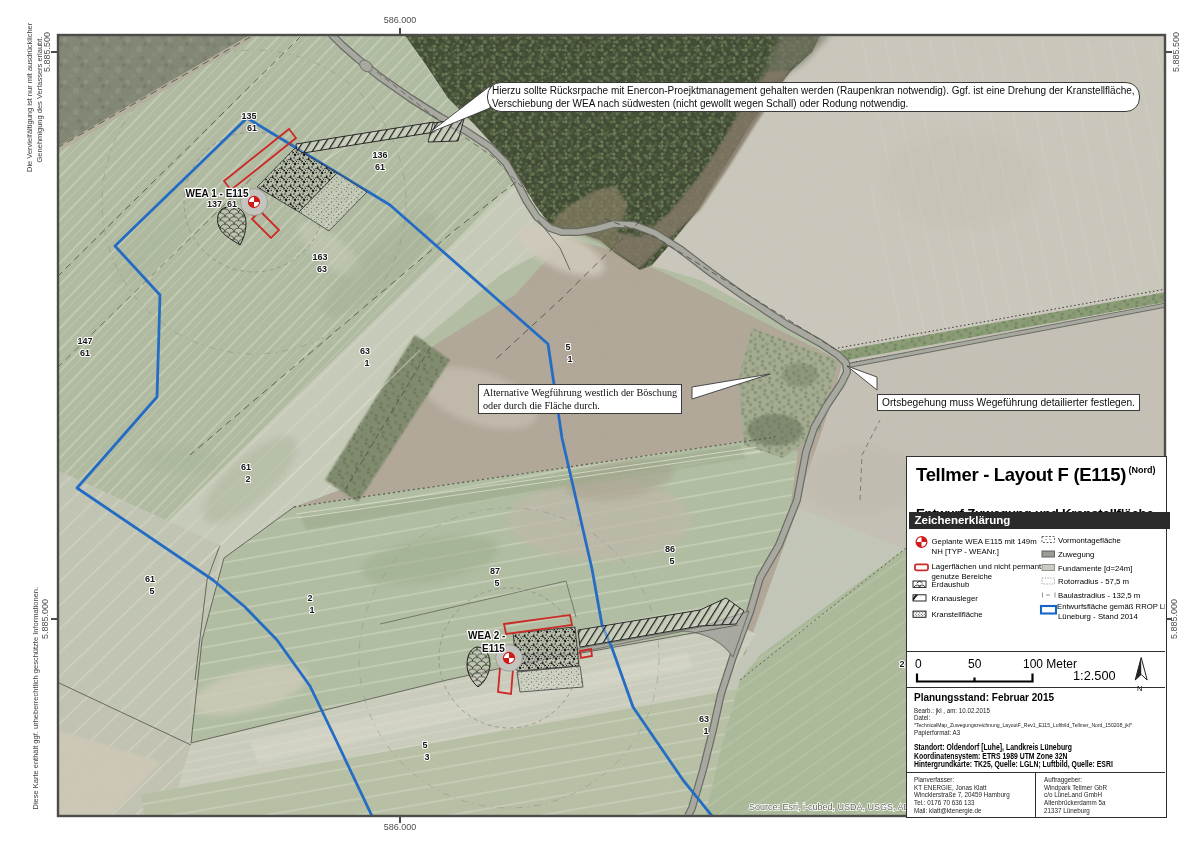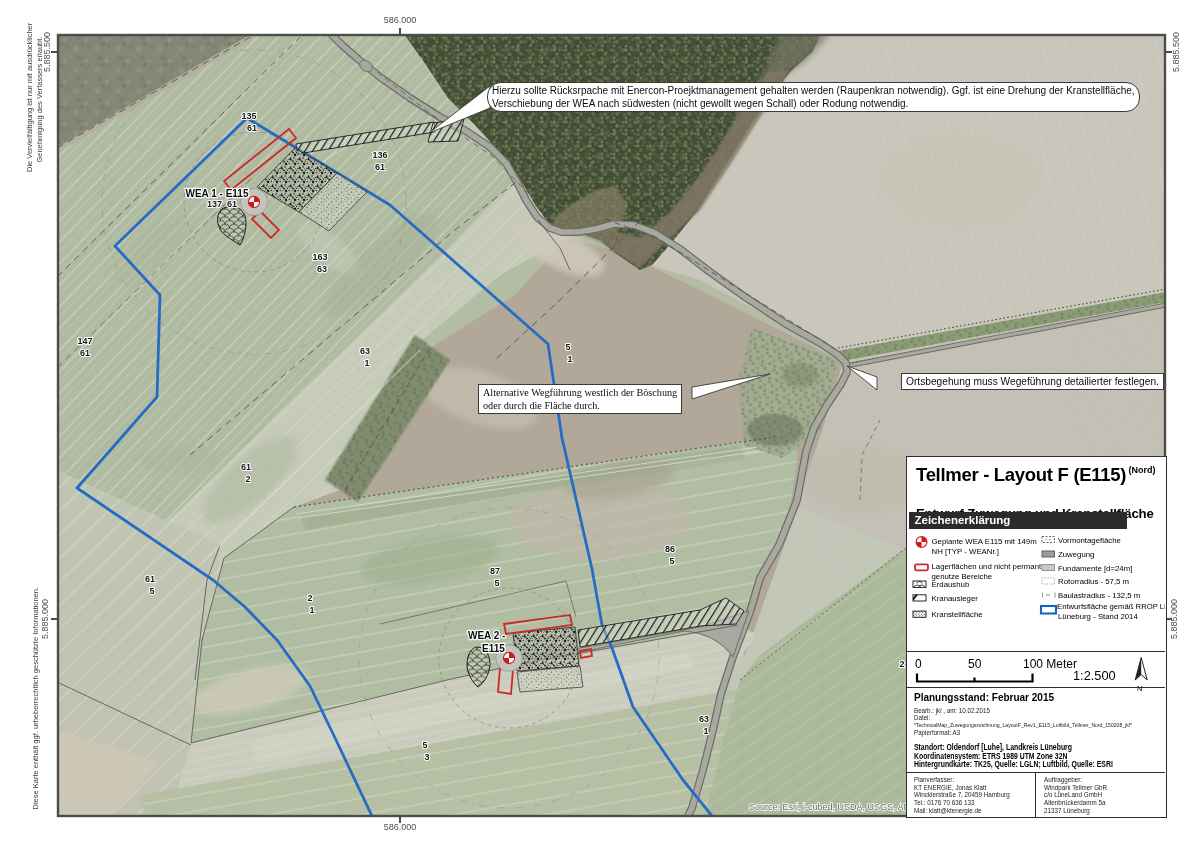--- a/index.html
+++ b/index.html
@@ -443,29 +443,29 @@
 <div class="marg rot" style="left:1144px;top:614px;width:60px;">5.885.000</div>
 
 <div class="abs rot" style="left:-38px;top:90px;width:145px;font-size:7.5px;color:#3c3c3c;line-height:9.5px;">Die Vervielfältigung ist nur mit ausdrücklicher<br>Genehmigung des Verfassers erlaubt.</div>
 
 <div class="abs rot" style="left:-75px;top:695px;width:220px;font-size:7.5px;color:#3c3c3c;">Diese Karte enthält ggf. urheberrechtlich geschützte Informationen.</div>
 
 <div class="callout" style="left:487px;top:82px;font-size:10px;border-radius:14px;">Hierzu sollte Rücksrpache mit Enercon-Proejktmanagement gehalten werden (Raupenkran notwendig). Ggf. ist eine Drehung der Kranstellfläche,<br>Verschiebung der WEA nach südwesten (nicht gewollt wegen Schall) oder Rodung notwendig.</div>
 
 <div class="callout" style="left:478px;top:384px;font-family:Liberation Serif, serif;">Alternative Wegführung westlich der Böschung<br>oder durch die Fläche durch.</div>
 
-<div class="callout" style="left:877px;top:373px;margin-left:24px;">Ortsbegehung muss Wegeführung detailierter festlegen.</div>
+<div class="callout" style="left:877px;top:394px;">Ortsbegehung muss Wegeführung detailierter festlegen.</div>
 
 <div class="abs" style="left:906px;top:456px;width:261px;height:362px;background:#ffffff;border:1.5px solid #2e2e2c;box-sizing:border-box;">
 
   <div class="abs" style="left:9px;top:7px;font-size:18.5px;font-weight:bold;color:#000;white-space:nowrap;letter-spacing:-0.3px;">Tellmer - Layout F (E115)<span style="font-size:9px;vertical-align:8px;letter-spacing:0;"> (Nord)</span></div>
 
   <div class="abs" style="left:9px;top:49px;font-size:13.2px;font-weight:bold;color:#000;white-space:nowrap;letter-spacing:-0.2px;">Entwurf Zuwegung und Kranstellfläche</div>
 
-  <div class="abs" style="left:1.5px;top:55px;width:218px;height:17px;background:#2b2b2b;color:#fff;font-size:11.5px;font-weight:bold;padding-left:6px;line-height:17px;box-sizing:border-box;">Zeichenerklärung</div>
+  <div class="abs" style="left:1.5px;top:55px;width:261px;height:17px;background:#2b2b2b;color:#fff;font-size:11.5px;font-weight:bold;padding-left:6px;line-height:17px;box-sizing:border-box;">Zeichenerklärung</div>
 
   <svg class="abs" style="left:0;top:71px;" width="258" height="122" viewBox="0 0 258 122">
 
     <g>
       <circle cx="14.5" cy="14" r="5.4" fill="#fff" stroke="#d01a18" stroke-width="1.2"></circle>
       <path d="M14.5,14 L14.5,8.6 A5.4,5.4 0 0 1 19.9,14 Z" fill="#d01a18"></path>
       <path d="M14.5,14 L14.5,19.4 A5.4,5.4 0 0 1 9.1,14 Z" fill="#d01a18"></path>
     </g>
     <text x="24.5" y="16" font-size="7.8" fill="#000">Geplante WEA E115 mit 149m</text>
     <text x="24.5" y="25.8" font-size="7.8" fill="#000">NH [TYP - WEANr.]</text>

